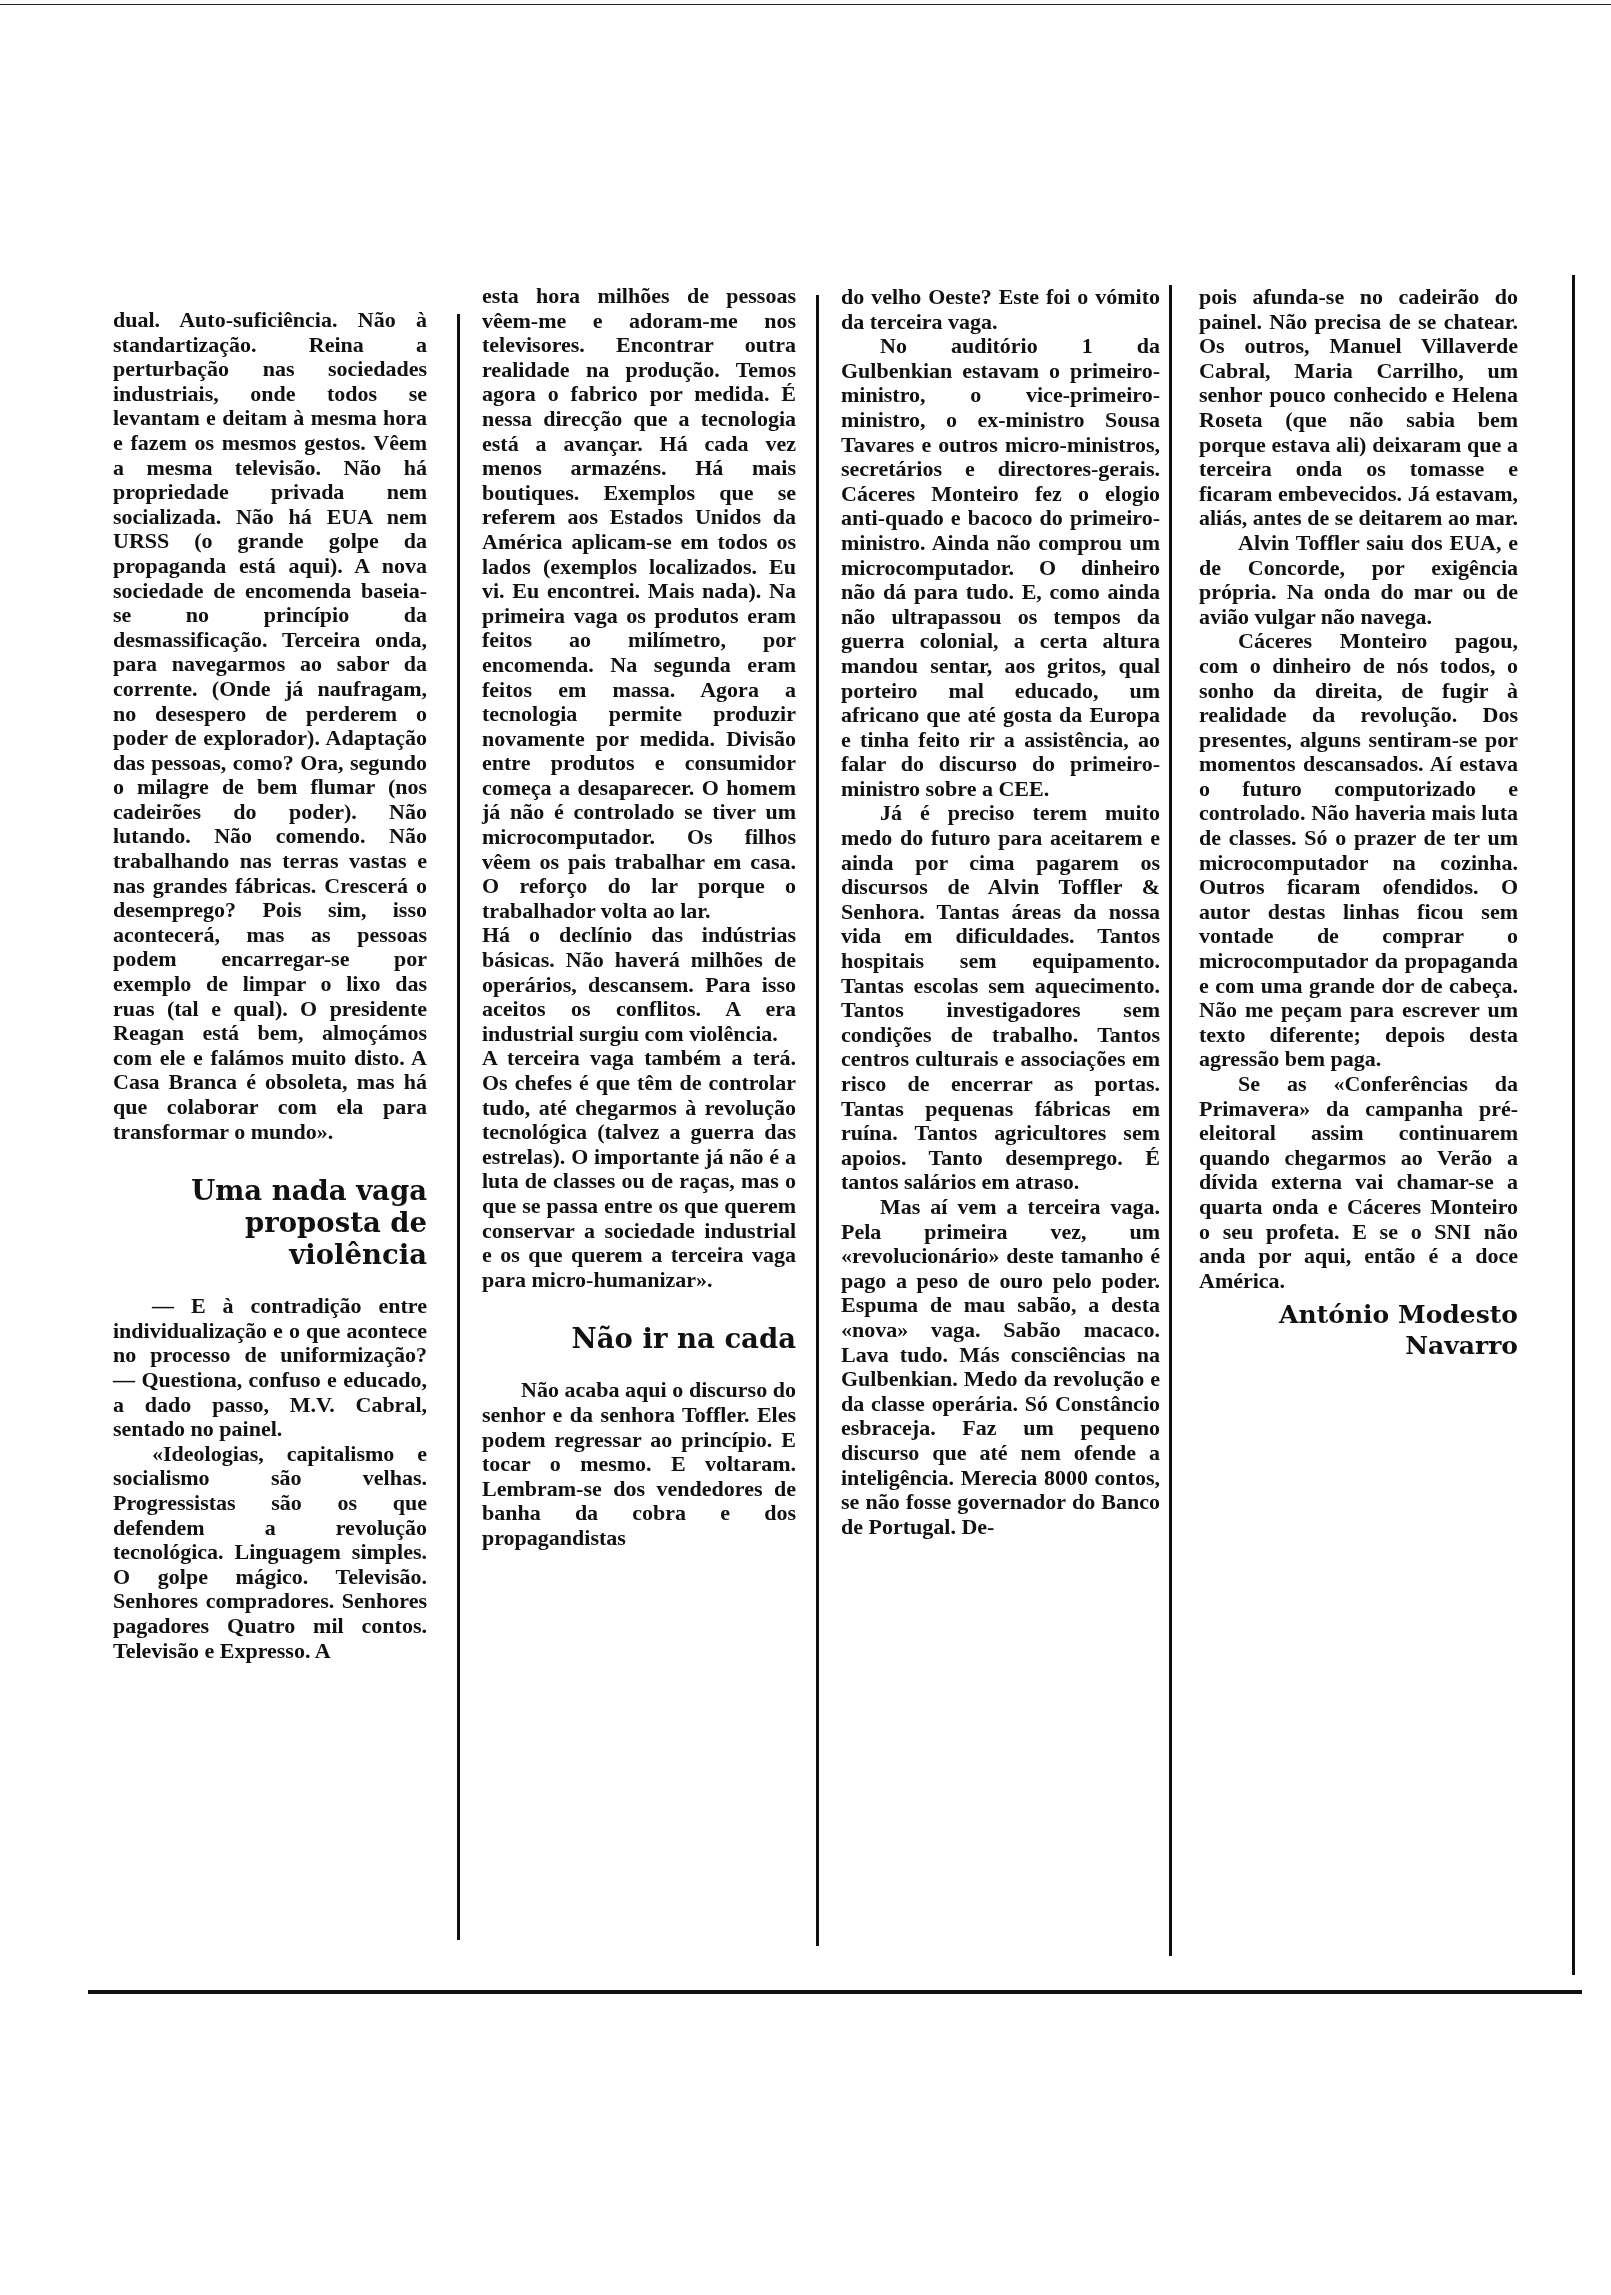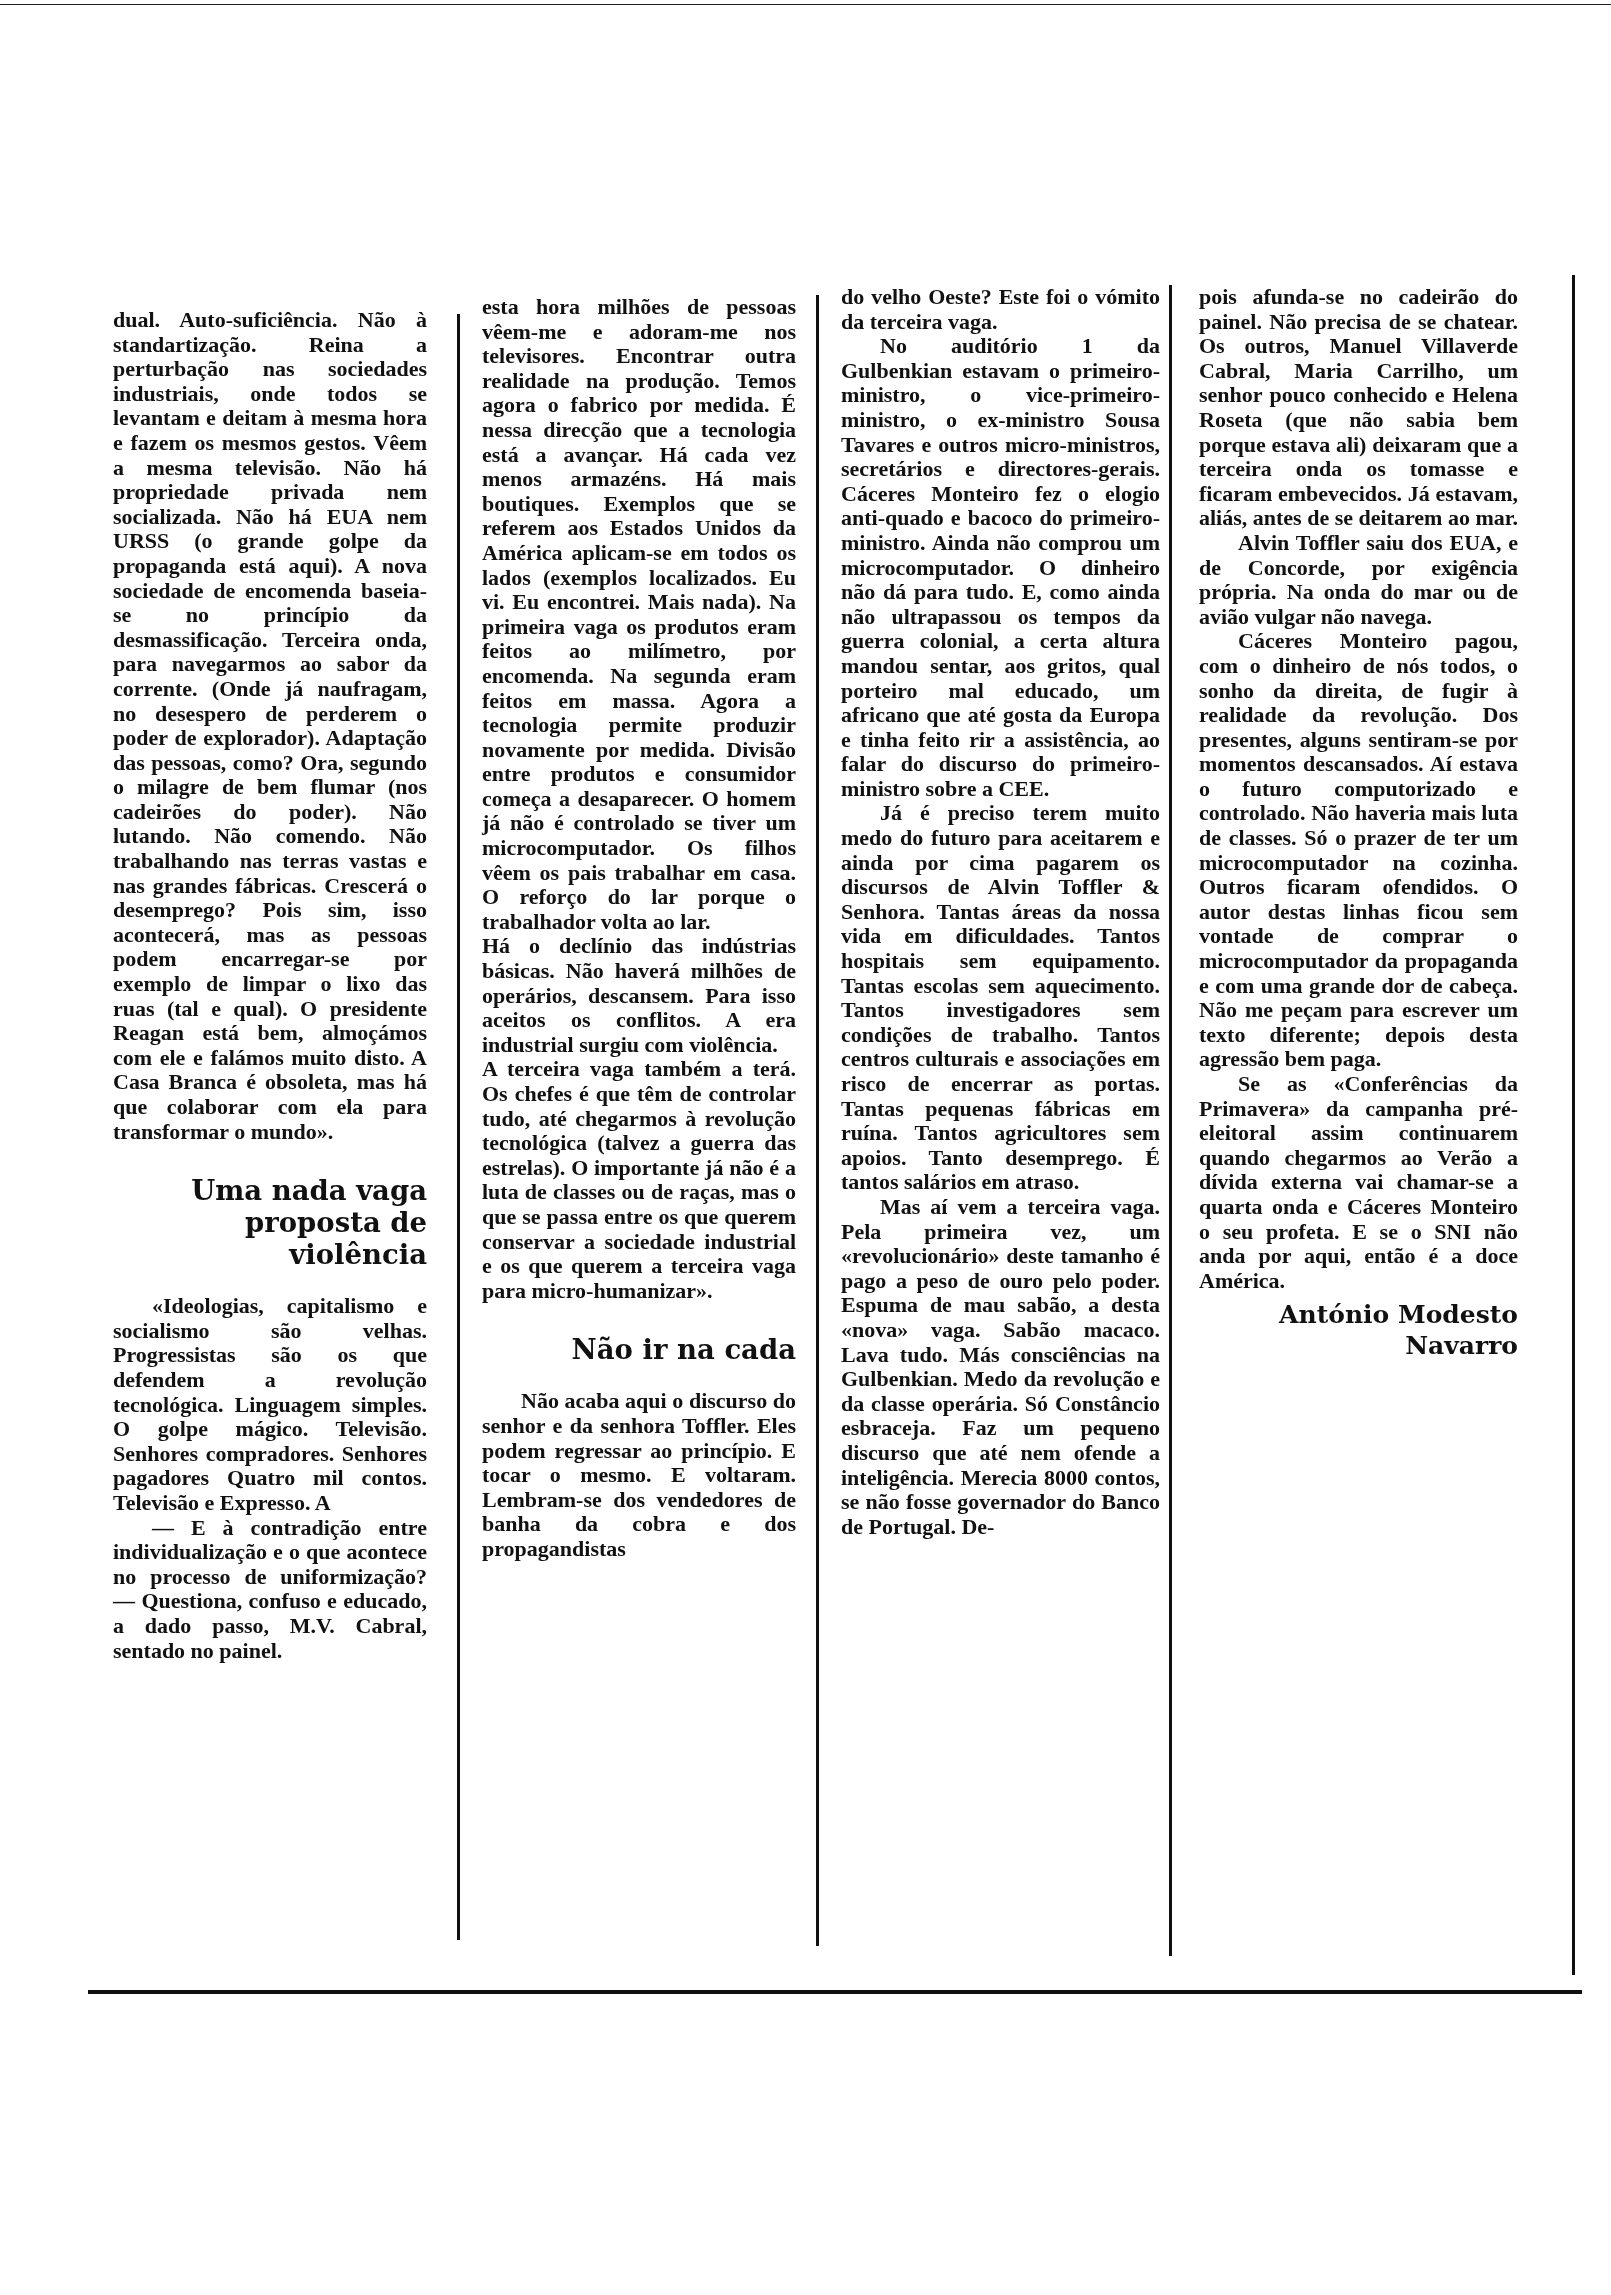--- a/index.html
+++ b/index.html
@@ -2,42 +2,42 @@
 <html style="font-size:7.9px"><head>
 <meta charset="utf-8">
 <style>
   html, body { margin: 0; padding: 0; background: #ffffff; }
   body { width: 1612px; height: 2295px; position: relative; overflow: hidden; font-family: "Liberation Serif", "DejaVu Serif", serif; color: #111; }
   .topline { position: absolute; left: 0; top: 3.9px; width: 1612px; height: 1.5px; background: #222; }
   .col { position: absolute; top: 308px; font-size: 22px; line-height: 24.6px; font-weight: bold; text-align: justify; }
   .col p { margin: 0; text-indent: 0; }
   .col p.ind { text-indent: 39px; }
   .c1 { left: 113px; width: 314px; }
-  .c2 { left: 482px; width: 314px; top: 295px; }
+  .c2 { left: 482px; width: 314px; top: 284px; }
   .c3 { left: 841px; width: 319px; top: 285px; }
   .c4 { left: 1199px; width: 319px; top: 285px; }
   .rule { position: absolute; width: 2.5px; background: #111; }
   .r1 { left: 457px; top: 314px; height: 1626px; }
   .r2 { left: 816px; top: 295px; height: 1651px; }
   .r3 { left: 1169px; top: 285px; height: 1671px; }
   .r4 { left: 1572px; top: 275px; height: 1700px; }
   .bottomline { position: absolute; left: 88px; top: 1990px; width: 1494px; height: 3.9px; background: #111; }
   .sub { font-family: "DejaVu Serif", serif; font-size: 27.5px; line-height: 32px; font-weight: bold; margin: 29.5px 0 24.6px 0; text-align: right; }
   .byline { text-align: right; font-family: "DejaVu Serif", serif; font-size: 25px; line-height: 30.5px; font-weight: bold; margin-top: 7px; }
 </style>
 </head>
 <body>
 
 <div class="topline"></div>
 
 <div class="col c1">
   <p>dual. Auto-suficiência. Não à standartização. Reina a perturbação nas sociedades industriais, onde todos se levantam e deitam à mesma hora e fazem os mesmos gestos. Vêem a mesma televisão. Não há propriedade privada nem socializada. Não há EUA nem URSS (o grande golpe da propaganda está aqui). A nova sociedade de encomenda baseia-se no princípio da desmassificação. Terceira onda, para navegarmos ao sabor da corrente. (Onde já naufragam, no desespero de perderem o poder de explorador). Adaptação das pessoas, como? Ora, segundo o milagre de bem flumar (nos cadeirões do poder). Não lutando. Não comendo. Não trabalhando nas terras vastas e nas grandes fábricas. Crescerá o desemprego? Pois sim, isso acontecerá, mas as pessoas podem encarregar-se por exemplo de limpar o lixo das ruas (tal e qual). O presidente Reagan está bem, almoçámos com ele e falámos muito disto. A Casa Branca é obsoleta, mas há que colaborar com ela para transformar o mundo».</p>
   <div class="sub">Uma nada vaga proposta de violência</div>
+  <p class="ind">— E à contradição entre individualização e o que acontece no processo de uniformização? — Questiona, confuso e educado, a dado passo, M.V. Cabral, sentado no painel.</p>
   <p class="ind">«Ideologias, capitalismo e socialismo são velhas. Progressistas são os que defendem a revolução tecnológica. Linguagem simples. O golpe mágico. Televisão. Senhores compradores. Senhores pagadores Quatro mil contos. Televisão e Expresso. A</p>
-  <p class="ind">— E à contradição entre individualização e o que acontece no processo de uniformização? — Questiona, confuso e educado, a dado passo, M.V. Cabral, sentado no painel.</p>
 </div>
 
 <div class="rule r1"></div>
 
 <div class="col c2">
   <p>esta hora milhões de pessoas vêem-me e adoram-me nos televisores. Encontrar outra realidade na produção. Temos agora o fabrico por medida. É nessa direcção que a tecnologia está a avançar. Há cada vez menos armazéns. Há mais boutiques. Exemplos que se referem aos Estados Unidos da América aplicam-se em todos os lados (exemplos localizados. Eu vi. Eu encontrei. Mais nada). Na primeira vaga os produtos eram feitos ao milímetro, por encomenda. Na segunda eram feitos em massa. Agora a tecnologia permite produzir novamente por medida. Divisão entre produtos e consumidor começa a desaparecer. O homem já não é controlado se tiver um microcomputador. Os filhos vêem os pais trabalhar em casa. O reforço do lar porque o trabalhador volta ao lar.</p>
   <p>Há o declínio das indústrias básicas. Não haverá milhões de operários, descansem. Para isso aceitos os conflitos. A era industrial surgiu com violência.</p>
   <p>A terceira vaga também a terá. Os chefes é que têm de controlar tudo, até chegarmos à revolução tecnológica (talvez a guerra das estrelas). O importante já não é a luta de classes ou de raças, mas o que se passa entre os que querem conservar a sociedade industrial e os que querem a terceira vaga para micro-humanizar».</p>
   <div class="sub">Não ir na cada</div>
   <p class="ind">Não acaba aqui o discurso do senhor e da senhora Toffler. Eles podem regressar ao princípio. E tocar o mesmo. E voltaram. Lembram-se dos vendedores de banha da cobra e dos propagandistas</p>

